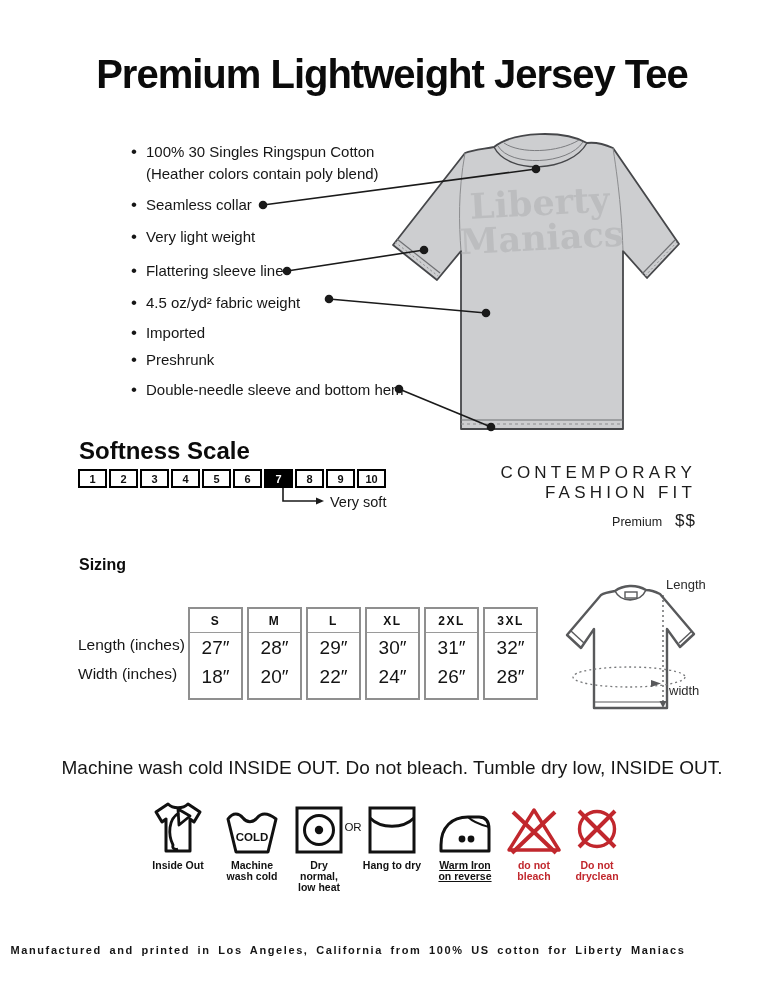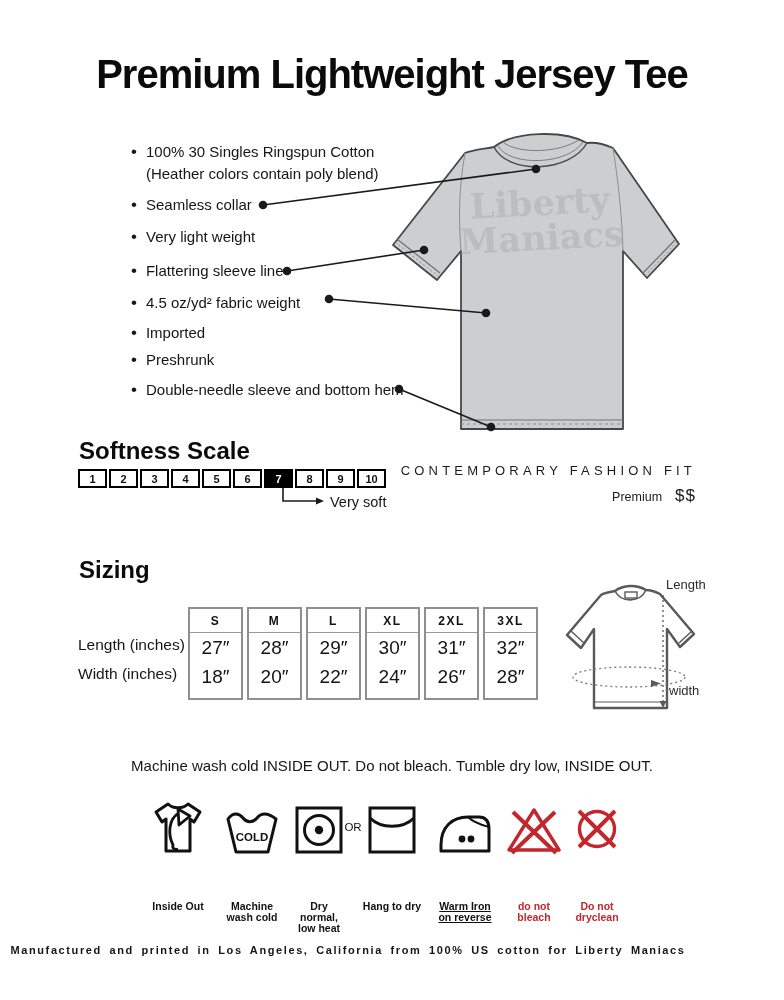--- a/index.html
+++ b/index.html
@@ -22,40 +22,40 @@
   .wm{font-family:"DejaVu Serif","Liberation Serif",serif;font-weight:bold;fill:#bcbdbf;}
   
   .softness-title{position:absolute;left:79px;top:437px;font-size:24px;font-weight:bold;color:#0b0b0b;}
   .scale{position:absolute;left:78px;top:469px;display:flex;gap:2px;}
   .sbox{width:25px;height:15px;border:2px solid #000;background:#fff;display:flex;
         align-items:center;justify-content:center;font-size:11px;font-weight:bold;}
   .sbox.selected{background:#000;color:#fff;}
   .very-soft{position:absolute;left:330px;top:494px;font-size:14.5px;color:#161616;}
   
   .fit{position:absolute;left:400px;width:296px;top:463px;text-align:right;}
-  .fit-label{font-size:13px;letter-spacing:4.2px;color:#1c1c1c;}
+  .fit-label{font-size:17px;letter-spacing:4.2px;color:#1c1c1c;}
   .fit-tier{margin-top:8px;font-size:12.5px;color:#1c1c1c;}
   .fit-tier .price{font-size:17px;margin-left:13px;letter-spacing:1px;}
   
-  .sizing-title{position:absolute;left:79px;top:556px;font-size:24px;font-weight:bold;color:#0b0b0b;}
+  .sizing-title{position:absolute;left:79px;top:556px;font-size:16px;font-weight:bold;color:#0b0b0b;}
   .rowlabel{position:absolute;left:78px;font-size:15.5px;color:#161616;}
   .rl-0{top:636px;} .rl-1{top:665px;}
   .size-table{position:absolute;left:188px;top:607px;display:flex;gap:4px;}
   .scol{width:51px;border:2px solid #8f8f8f;background:#fff;padding-bottom:7px;}
   .sh{height:23px;border-bottom:1.5px solid #9a9a9a;display:flex;align-items:center;
       justify-content:center;font-size:12px;font-weight:bold;letter-spacing:1.5px;}
   .sv{height:29px;display:flex;align-items:center;justify-content:center;font-size:19px;
       font-family:"Liberation Sans","DejaVu Sans",sans-serif;color:#141414;}
   .mini-shirt{position:absolute;left:563px;top:565px;}
   .dim-label{font-family:"Liberation Sans",sans-serif;font-size:13px;fill:#2b2b2b;}
   
   .care-text{position:absolute;left:0;top:757px;width:784px;text-align:center;
-             font-size:15px;color:#161616;}
+             font-size:19px;color:#161616;}
   .care-row{position:absolute;left:0;top:797px;width:784px;height:95px;}
-  .care-cell{position:absolute;display:flex;flex-direction:column;align-items:center;gap:41px;}
+  .care-cell{position:absolute;display:flex;flex-direction:column;align-items:center;}
   .icon-box{height:58px;display:flex;align-items:flex-end;justify-content:center;}
   .care-label{margin-top:5px;font-size:10.5px;font-weight:bold;line-height:11px;
               text-align:center;color:#111;}
   .care-label.red{color:#c1272d;}
   .care-or{position:absolute;left:341px;top:24px;width:24px;text-align:center;
            font-size:11.5px;font-weight:normal;color:#111;}
   .cell-0{left:148px;width:60px;} .cell-1{left:222px;width:60px;}
   .cell-2{left:291px;width:56px;} .cell-3{left:362px;width:60px;}
   .cell-4{left:433px;width:64px;text-decoration:underline;} .cell-5{left:502px;width:64px;}
   .cell-6{left:565px;width:64px;}

